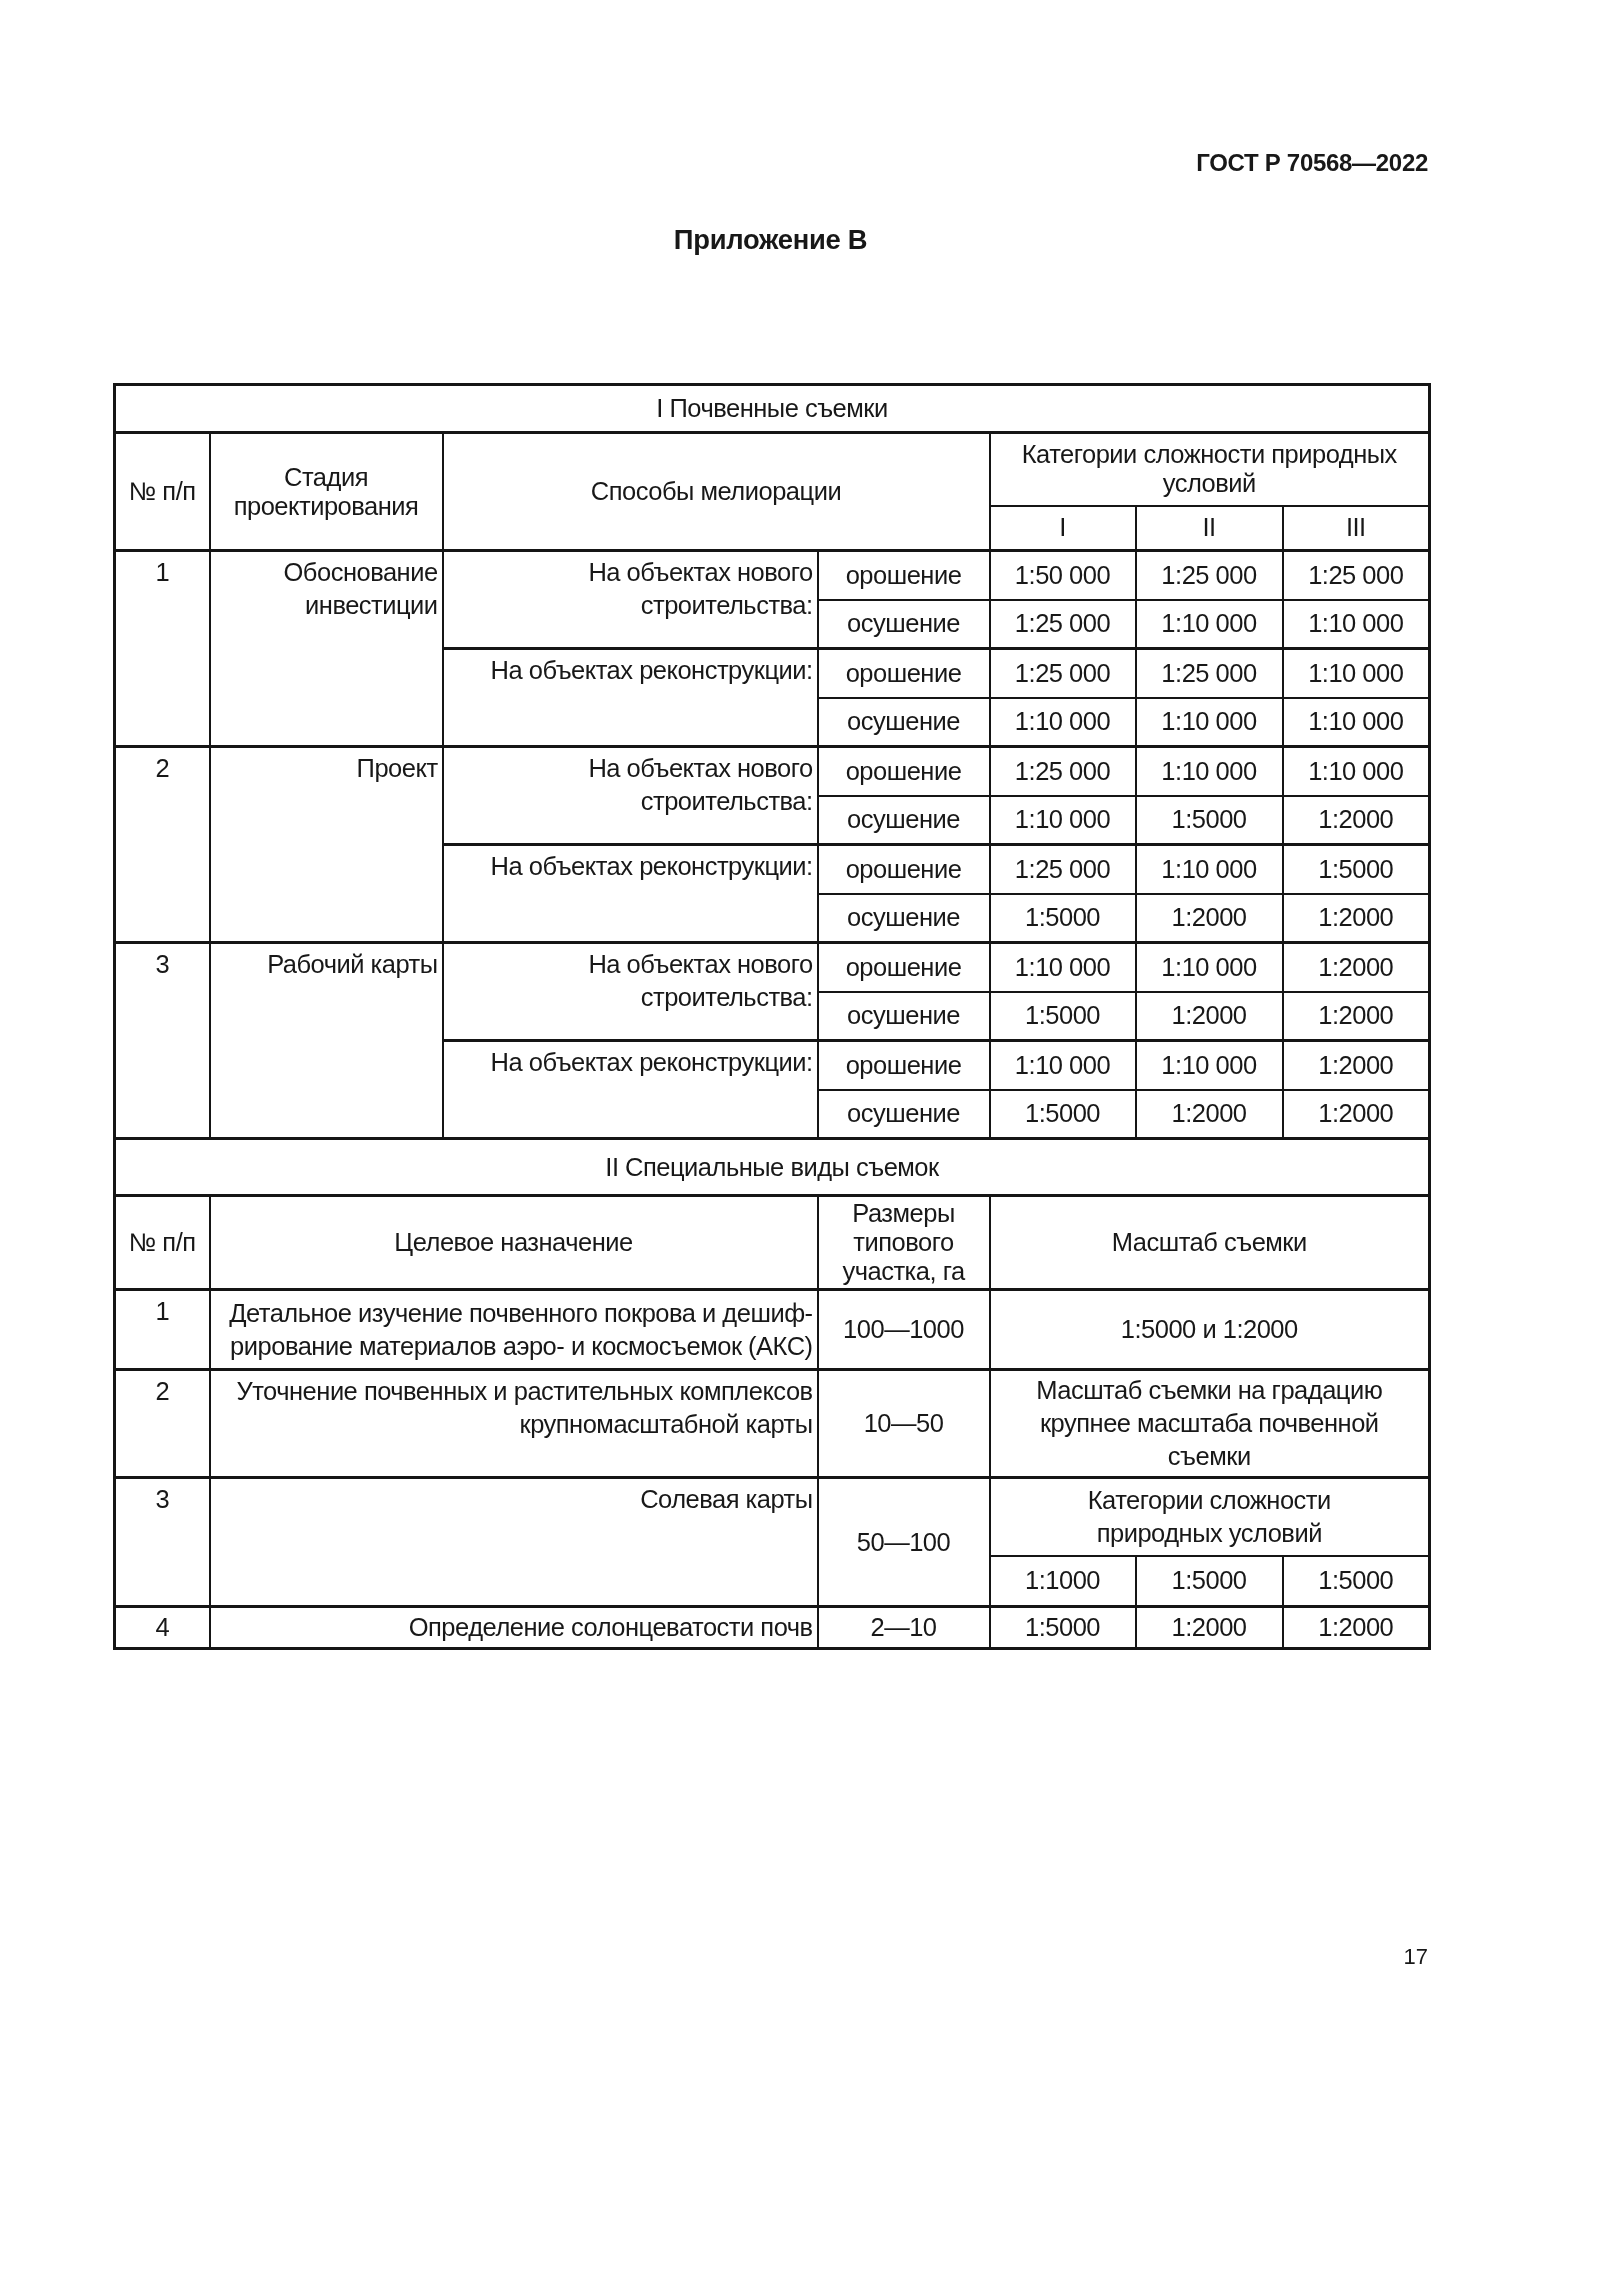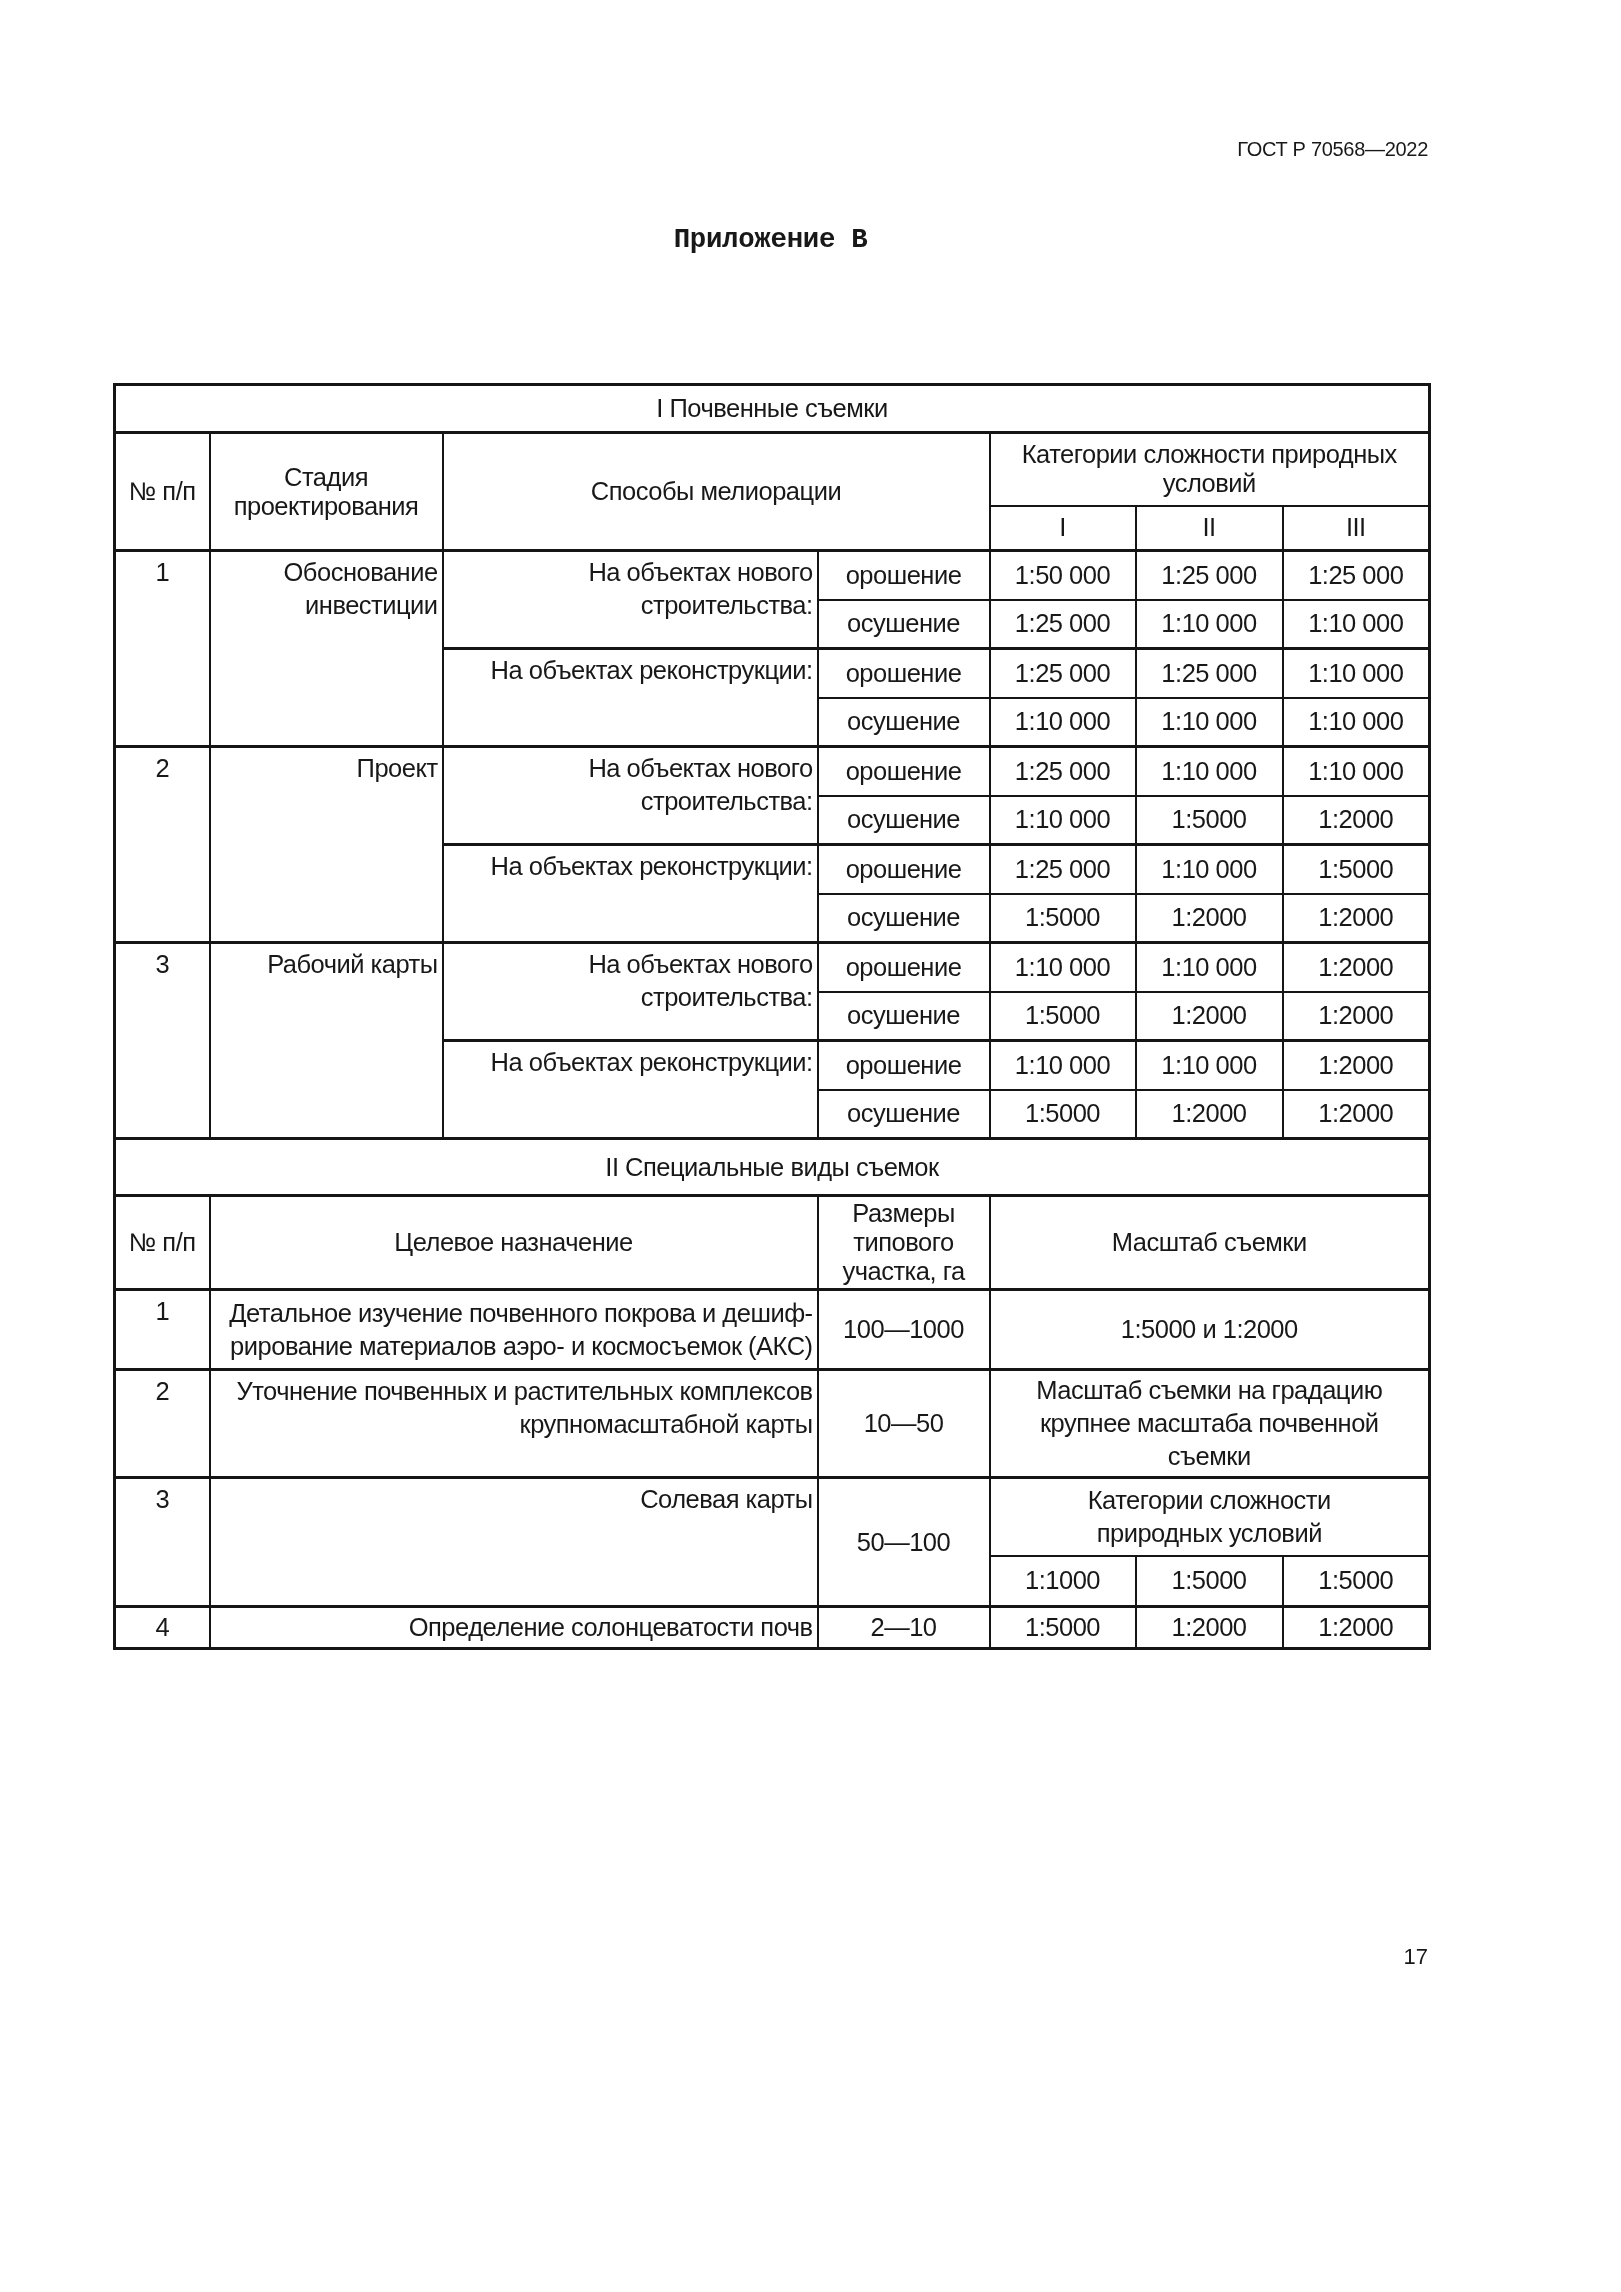--- a/index.html
+++ b/index.html
@@ -7,38 +7,37 @@
     position: relative;
     width: 1621px;
     height: 2293px;
     background: #ffffff;
     font-family: "Liberation Sans", sans-serif;
     color: #181818;
     overflow: hidden;
   }
   .doc-number {
     position: absolute;
-    top: 138px;
+    top: 149px;
     right: 193px;
-    font-size: 20px;
-    font-weight: normal;
+    font-size: 24px;
+    font-weight: bold;
     letter-spacing: -0.3px;
     white-space: nowrap;
   }
   .appendix {
     position: absolute;
     top: 223px;
     left: 113px;
     width: 1315px;
     text-align: center;
     font-size: 27.4px;
     font-weight: bold;
     line-height: 34px;
     letter-spacing: -0.3px;
-    font-family: Liberation Mono, monospace;
   }
   .doc-title {
     position: absolute;
     top: 317px;
     left: 113px;
     width: 1315px;
     text-align: center;
     font-size: 28px;
     font-weight: bold;
     letter-spacing: -0.3px;

